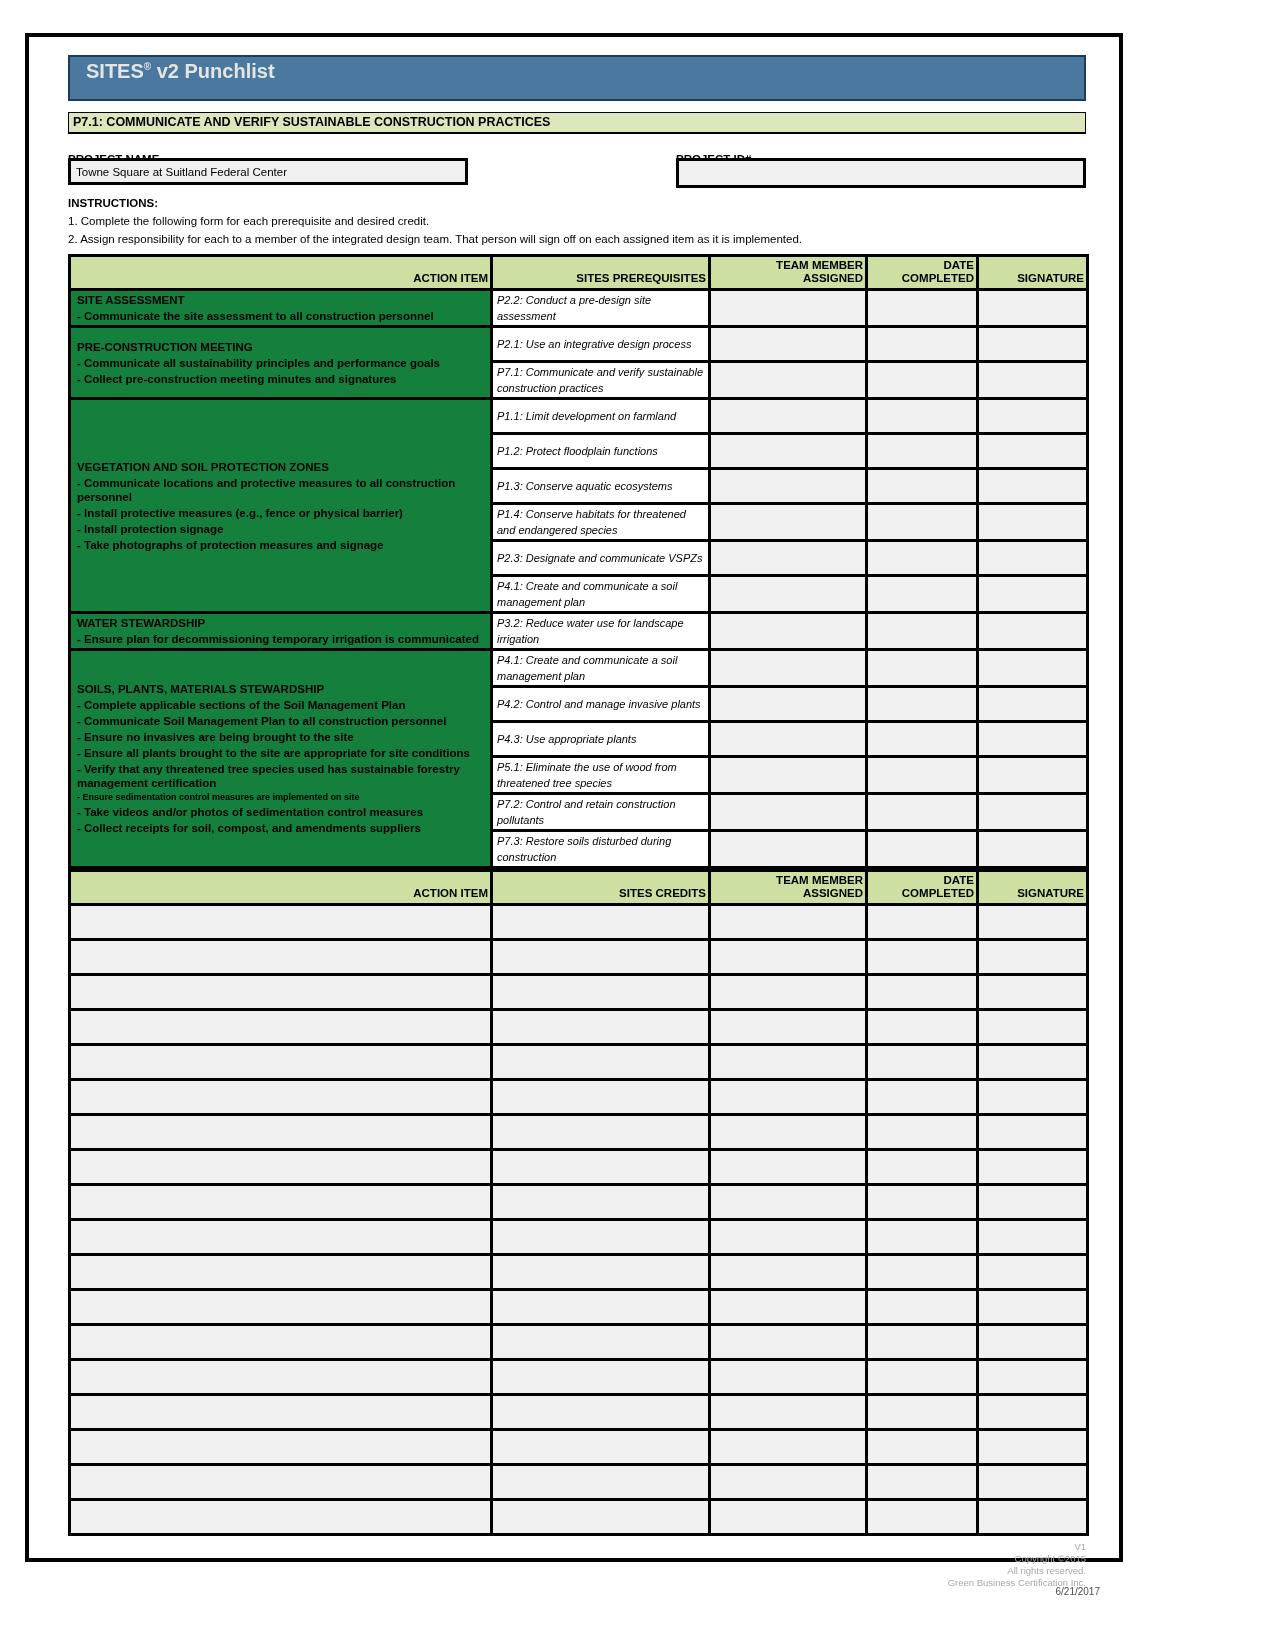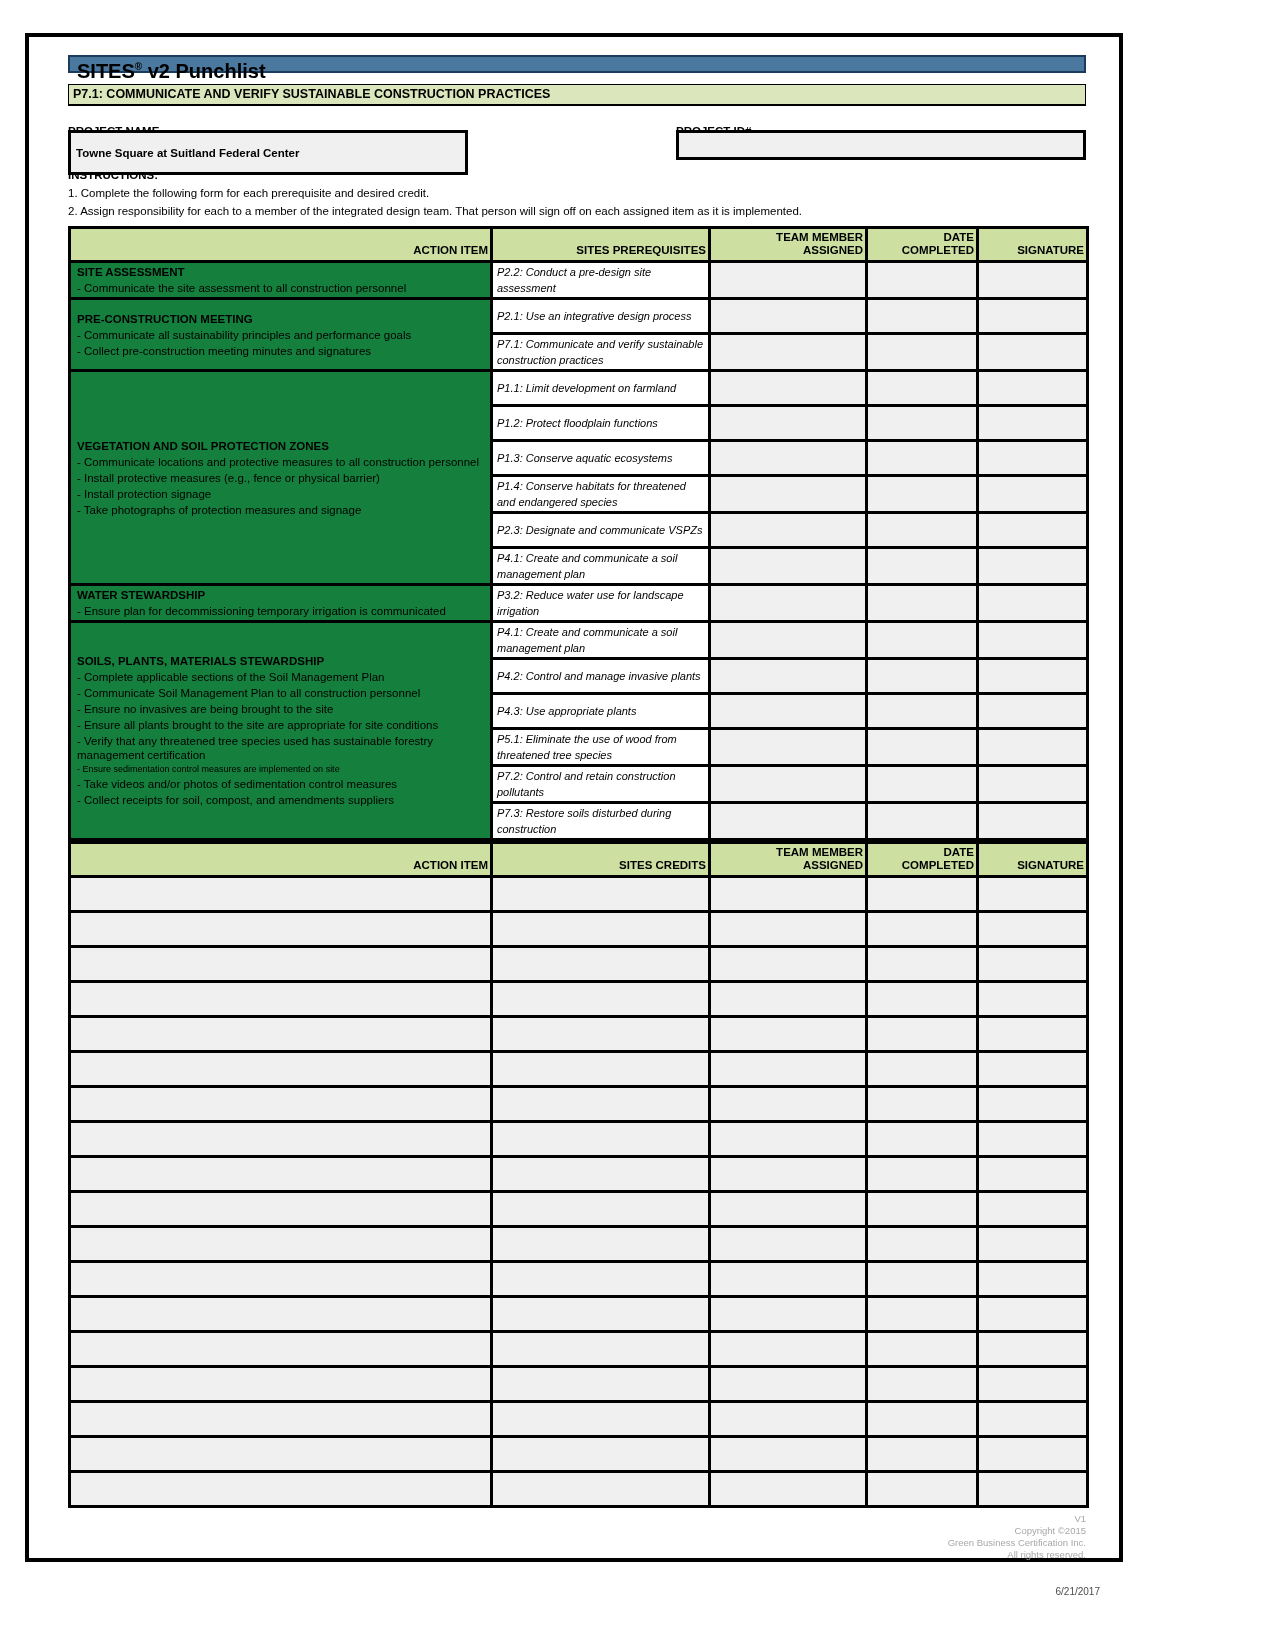--- a/index.html
+++ b/index.html
@@ -13,56 +13,56 @@
   html,body{width:1275px;height:1650px;background:#ffffff;overflow:hidden;
     font-family:"Liberation Sans","DejaVu Sans",sans-serif;color:#000;}
   body{position:relative;}
 
   .page-frame{position:absolute;left:25px;top:33px;width:1098px;height:1529px;
     border:4px solid #000;background:#fff;}
 
   .content{position:absolute;left:68px;top:55px;width:1018px;}
 
   
-  .banner{height:18px;background:var(--banner-blue);border:2px solid var(--banner-border);
-    color:#000000;font-size:20px;font-weight:bold;line-height:29px;padding-left:7px;}
+  .banner{height:46px;background:var(--banner-blue);border:2px solid var(--banner-border);
+    color:#e5e5e5;font-size:20px;font-weight:bold;line-height:29px;padding-left:16px;}
   .banner sup{font-size:10px;vertical-align:super;line-height:0;}
 
   
   .section-bar{margin-top:11px;height:22px;background:var(--bar-green);
     border:1px solid #000;border-bottom:2px solid #000;
     font-size:12.5px;font-weight:bold;line-height:19px;padding-left:4px;}
 
   .labels-row{margin-top:7px;position:relative;height:14px;}
   .field-label{position:absolute;top:12px;font-size:11.5px;font-weight:bold;}
   .label-name{left:0;}
   .label-id{left:608px;}
 
   .boxes-row{margin-top:3px;position:relative;height:30px;}
   .fbox{position:absolute;top:0;background:var(--cell-gray);border:3px solid #000;
     font-size:11.5px;padding-left:5px;display:flex;align-items:center;}
-  .name-box{left:0;width:400px;height:45px;font-weight:bold;}
+  .name-box{left:0;width:400px;height:27px;}
   .id-box{left:608px;width:410px;height:30px;}
 
   .instructions{margin-top:9px;}
   .instructions .head{font-size:11.5px;font-weight:bold;}
   .instructions .iline{font-size:11.5px;margin-top:6px;}
 
   
   table{border-collapse:collapse;table-layout:fixed;width:1018px;}
   .prereq-table{margin-top:9px;}
   th,td{border:3px solid #000;}
   th{background:var(--header-green);font-size:11.5px;font-weight:bold;
     text-align:right;vertical-align:bottom;padding:2px 2px 3px 2px;line-height:13px;height:32px;}
   .prereq-table tbody tr{height:35px;}
   .credits-table tbody tr{height:35px;}
   td.action-cell{background:#15803d;vertical-align:middle;padding:0 6px;
     font-size:11.5px;line-height:14px;}
   .g-title{font-weight:bold;}
-  .g-item{margin-top:2px;}
+  .g-item{margin-top:2px;font-weight:bold;}
   .g-item.small{font-size:9px;line-height:11px;}
   td.prereq-cell{background:#fff;vertical-align:middle;padding:1px 4px;
     font-size:11px;line-height:16px;font-style:italic;}
   td.blank{background:var(--cell-gray);}
 
   
   .footer{margin-top:5px;text-align:right;font-size:9.5px;line-height:12px;color:#a8a8a8;}
   .print-date{position:absolute;top:1586px;left:0;width:1100px;text-align:right;
     font-size:10px;color:#4d4d4d;}
 </style>
@@ -404,19 +404,19 @@
           <td class="blank"></td>
           <td class="blank"></td>
           <td class="blank"></td>
         </tr>
       </tbody>
   </table>
 
   <div class="footer">
     <div>V1</div>
     <div>Copyright ©2015</div>
+    <div>All rights reserved.</div>
     <div>Green Business Certification Inc.</div>
-    <div>All rights reserved.</div>
   </div>
 
 </div>
 
 <div class="print-date">6/21/2017</div>
 
 </body></html>

